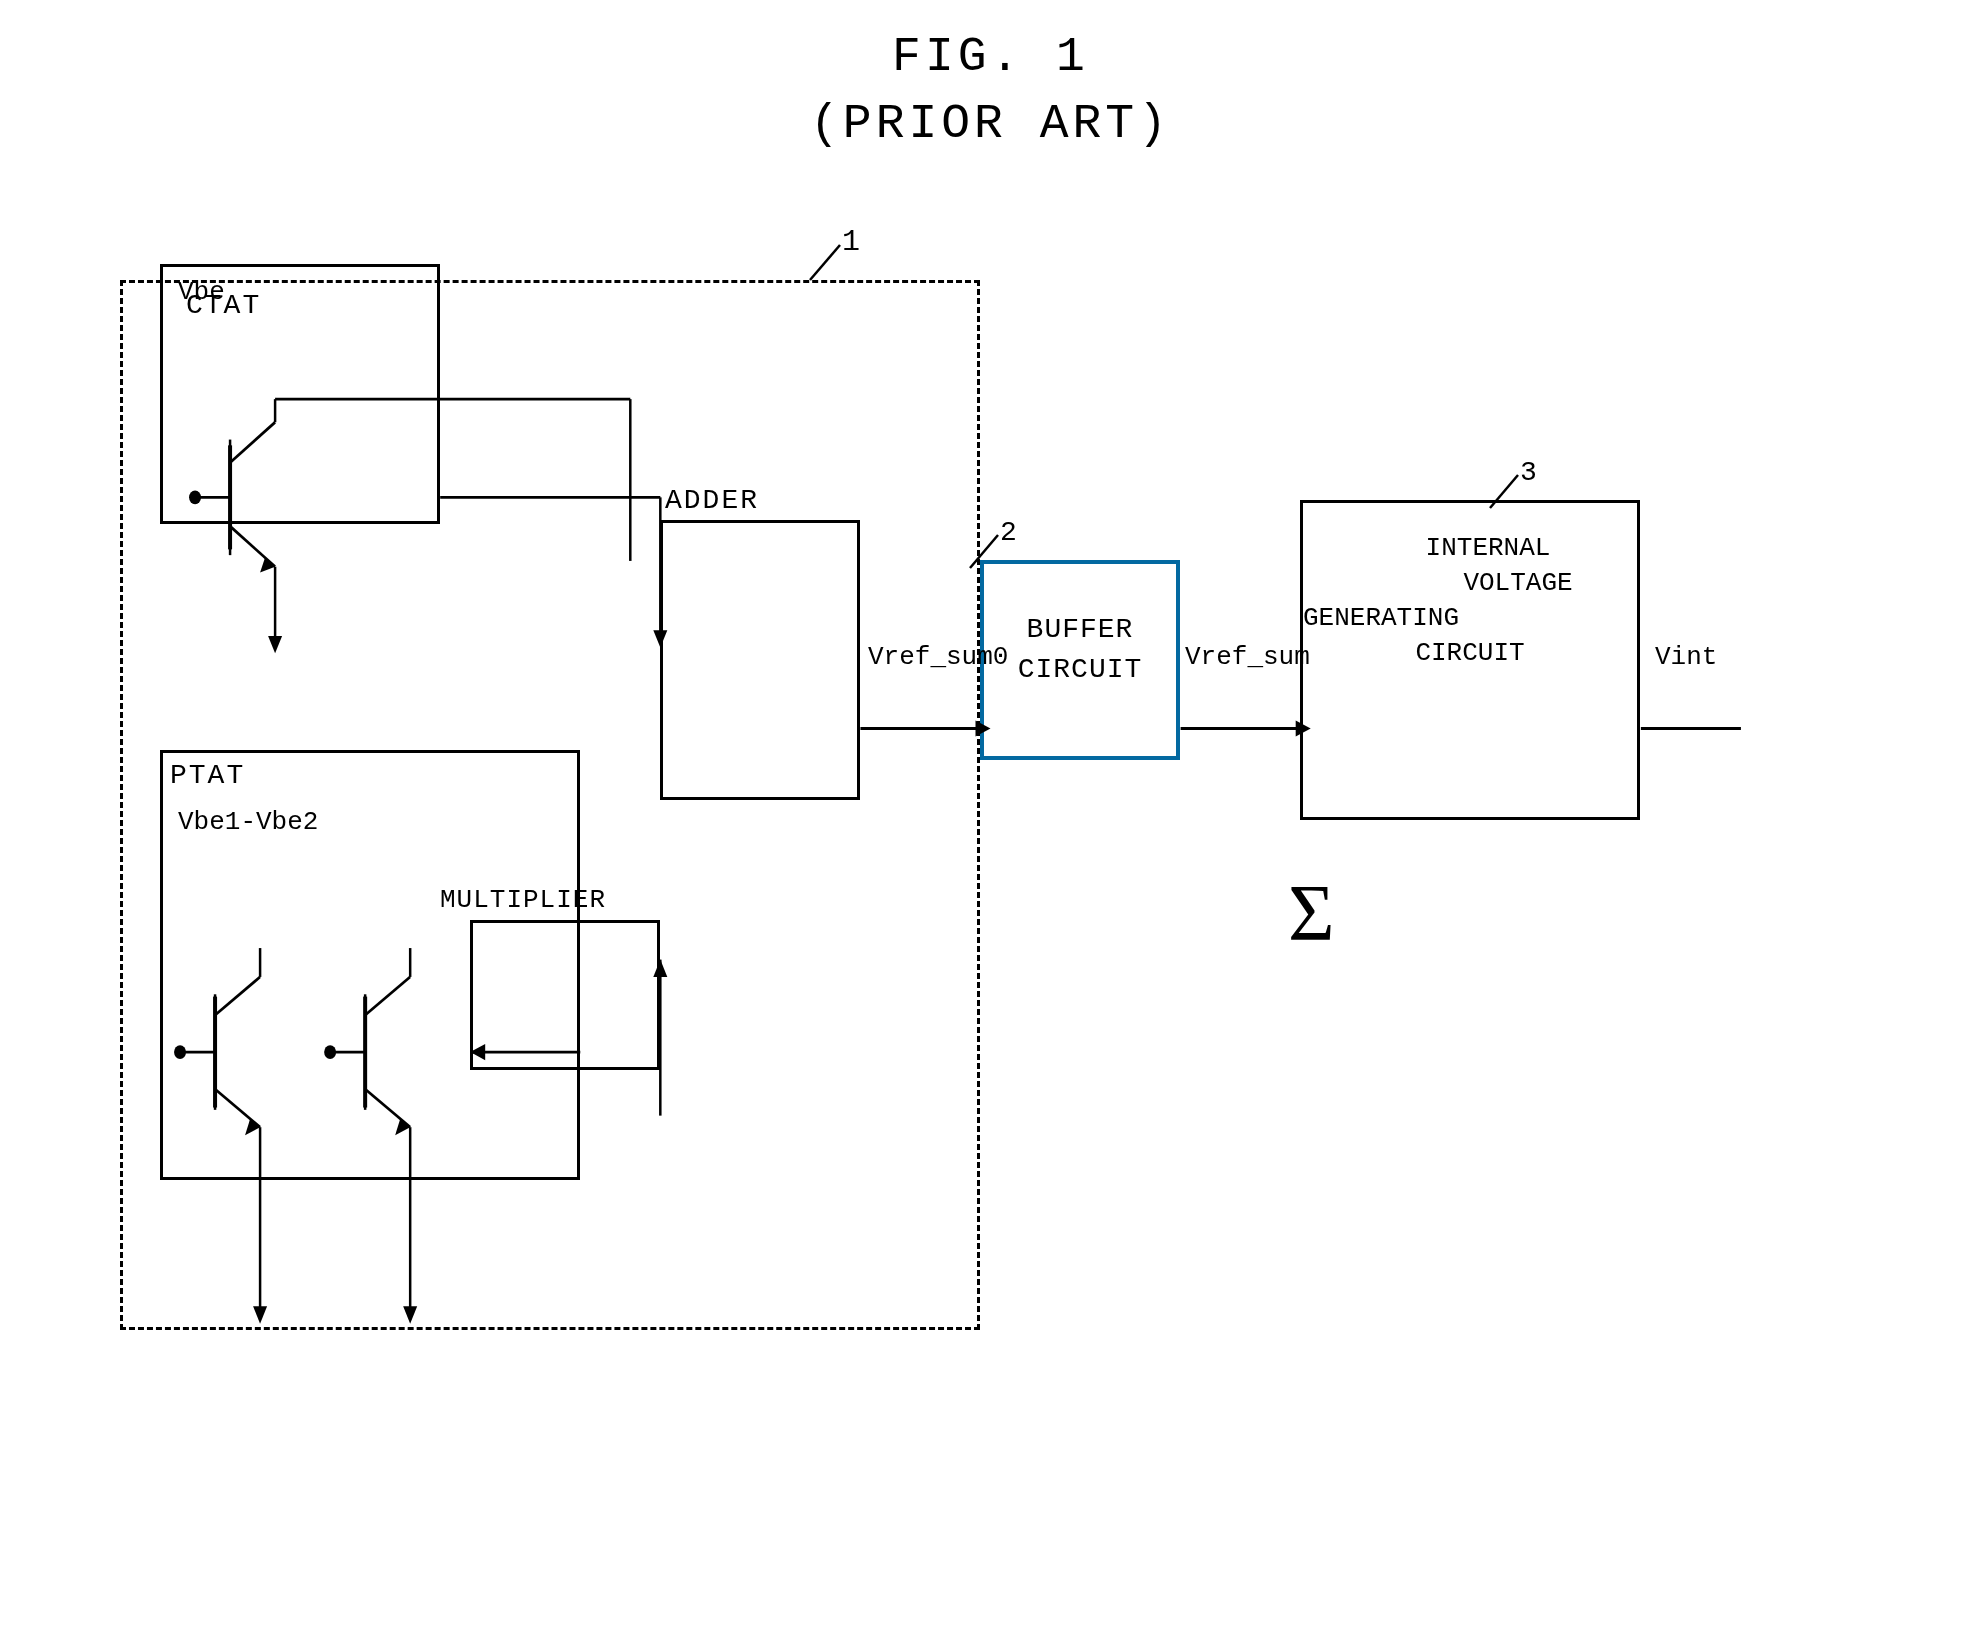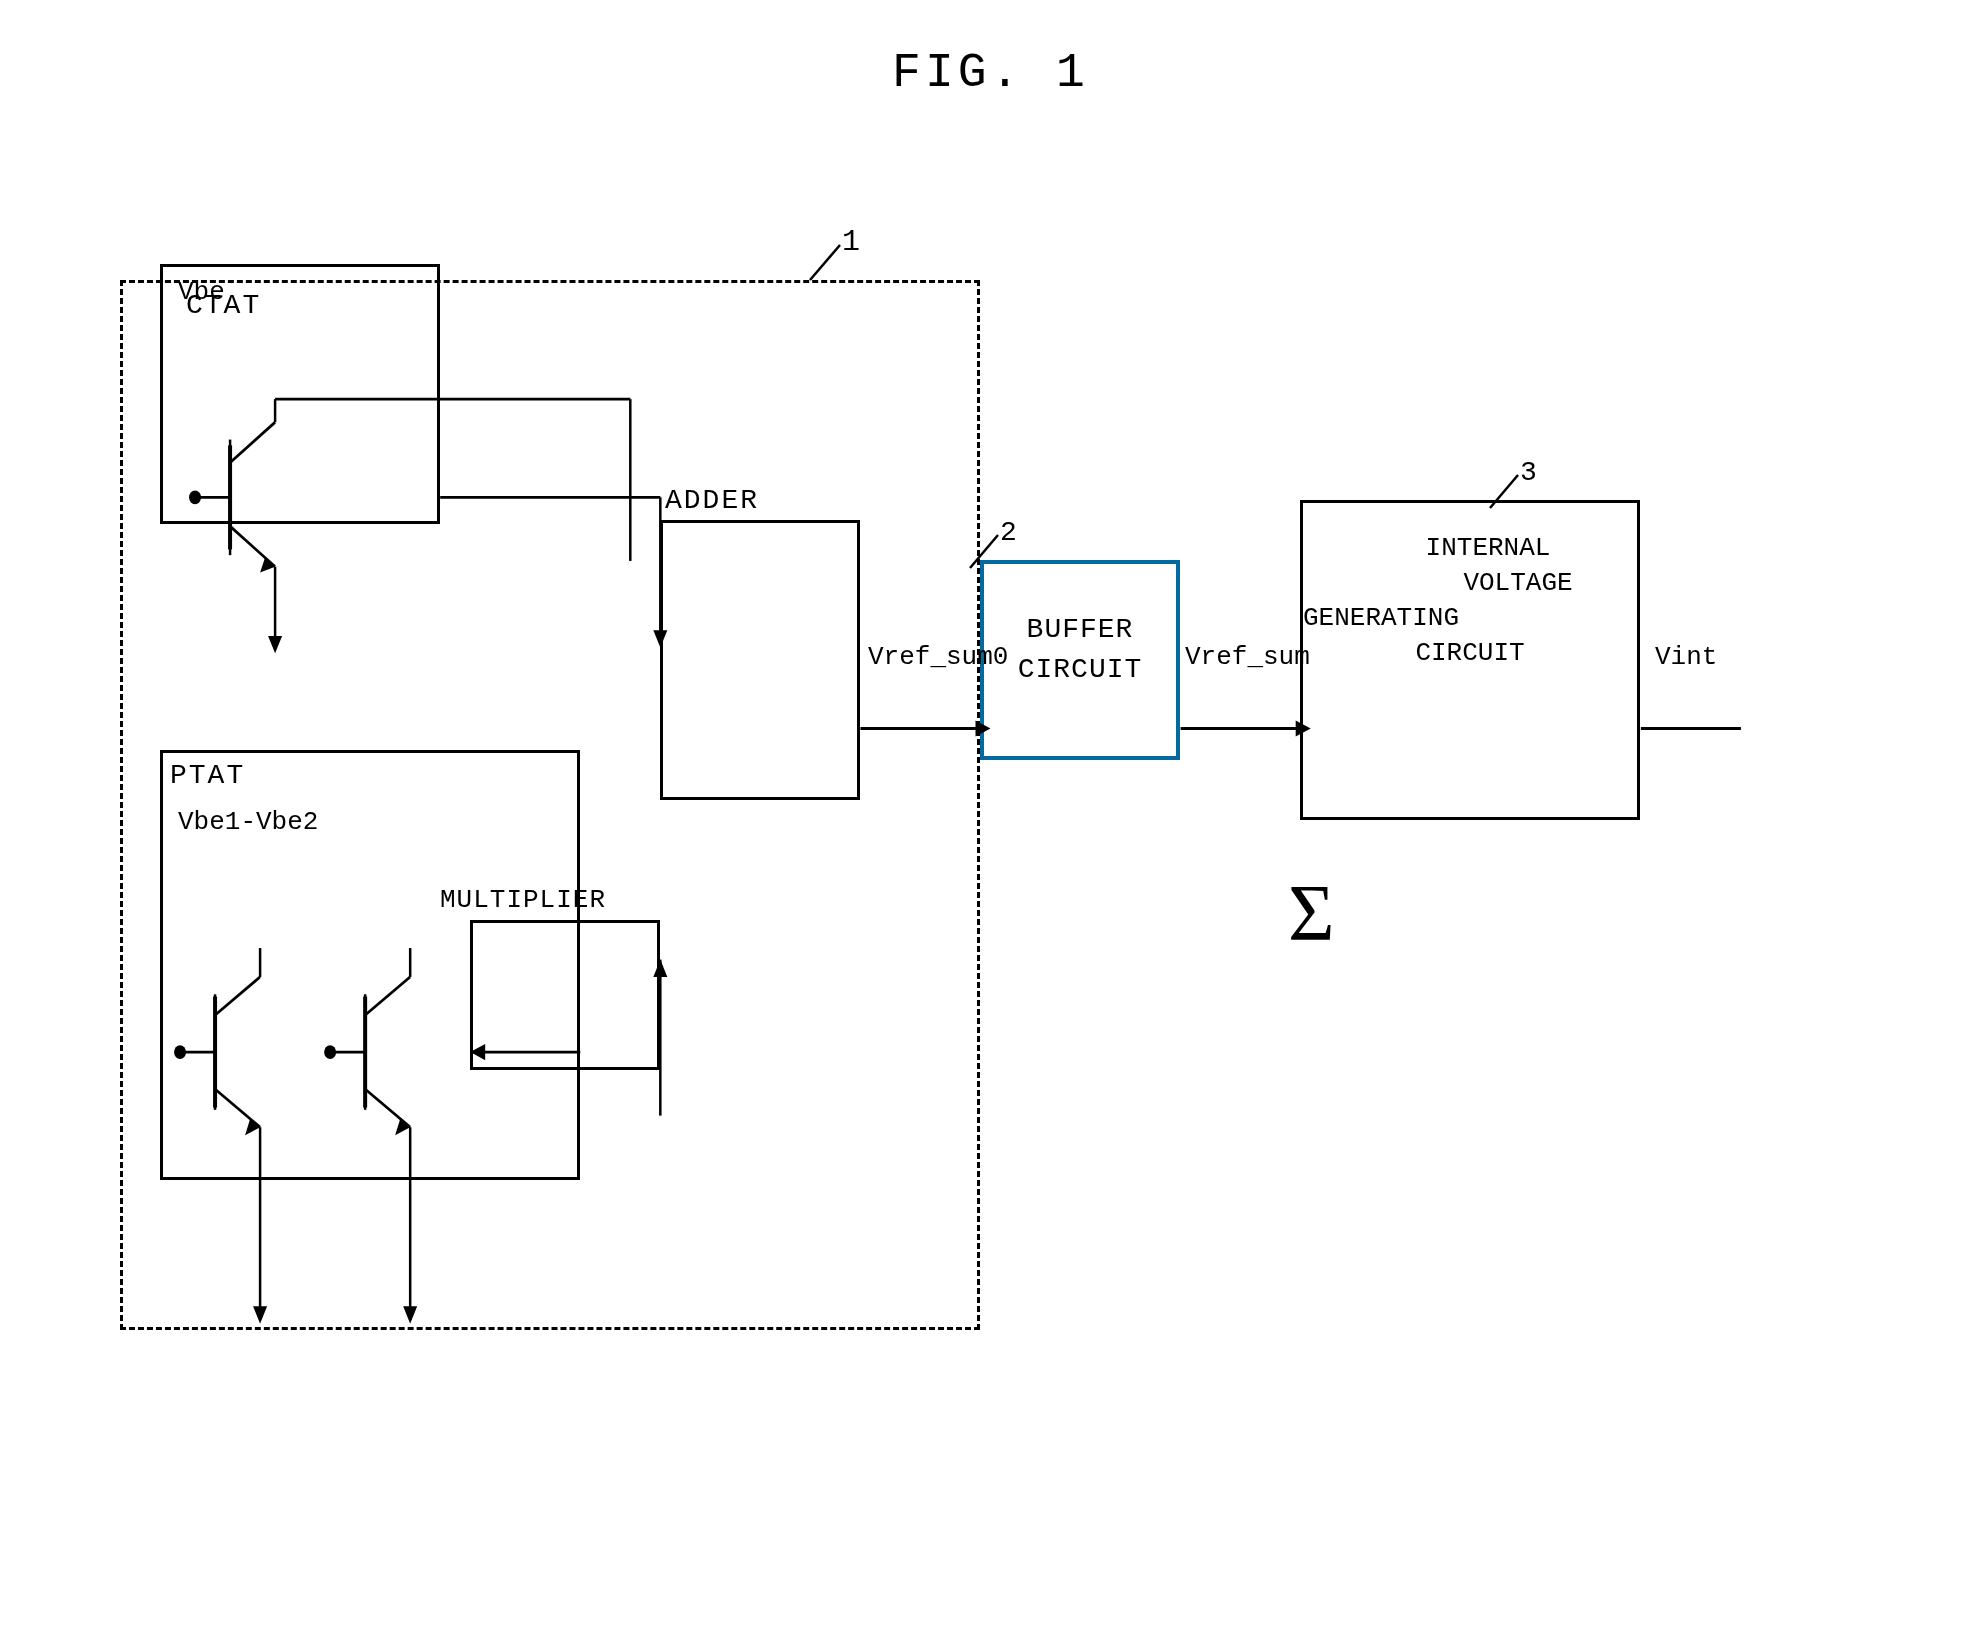--- a/index.html
+++ b/index.html
@@ -7,21 +7,21 @@
       background: #ffffff;
       font-family: 'Courier New', Courier, monospace;
       width: 1981px;
       height: 1629px;
       overflow: hidden;
       position: relative;
     }
 
     .page-title {
       text-align: center;
-      padding-top: 40px;
+      padding-top: 24px;
       font-size: 48px;
       font-weight: normal;
       letter-spacing: 4px;
       line-height: 1.4;
     }
 
     .diagram-container {
       position: absolute;
       top: 220px;
       left: 100px;
@@ -157,20 +157,21 @@
       width: 100%;
       height: 100%;
       pointer-events: none;
     }
   </style>
 </head>
 <body>
 
 <div class="page-title">
   <div>FIG. 1</div>
+  <div>(PRIOR ART)</div>
 </div>
 
 <div class="diagram-container">
 
   <div class="ref-1">
     <svg width="80" height="50" style="overflow:visible">
       <line x1="0" y1="40" x2="30" y2="5" stroke="#000" stroke-width="2.5"></line>
       <text x="32" y="10" font-size="30" font-family="Courier New" font-style="normal">1</text>
     </svg>
   </div>

